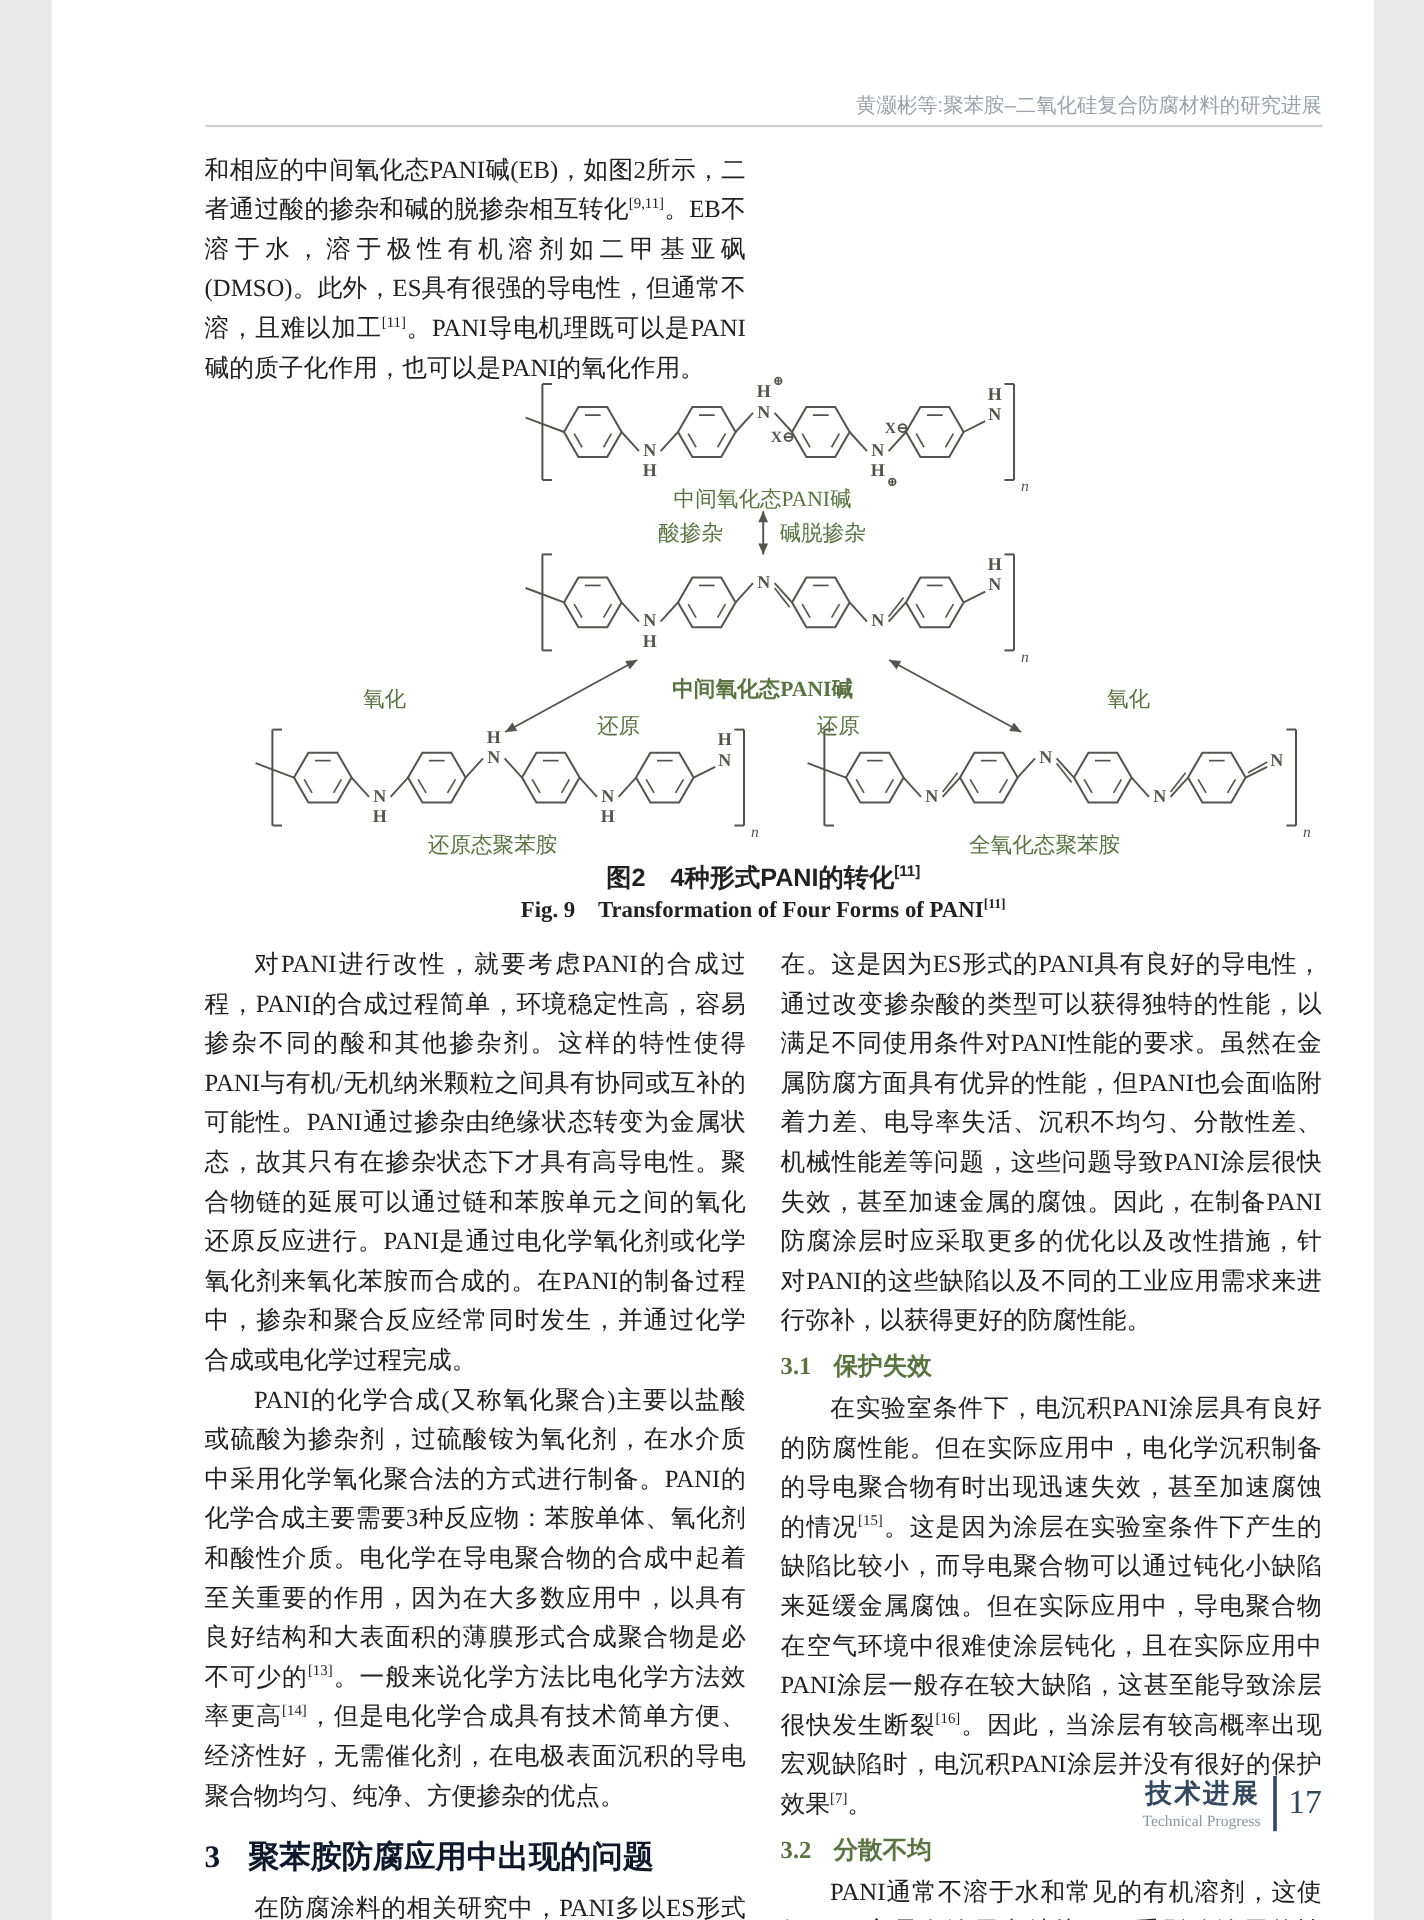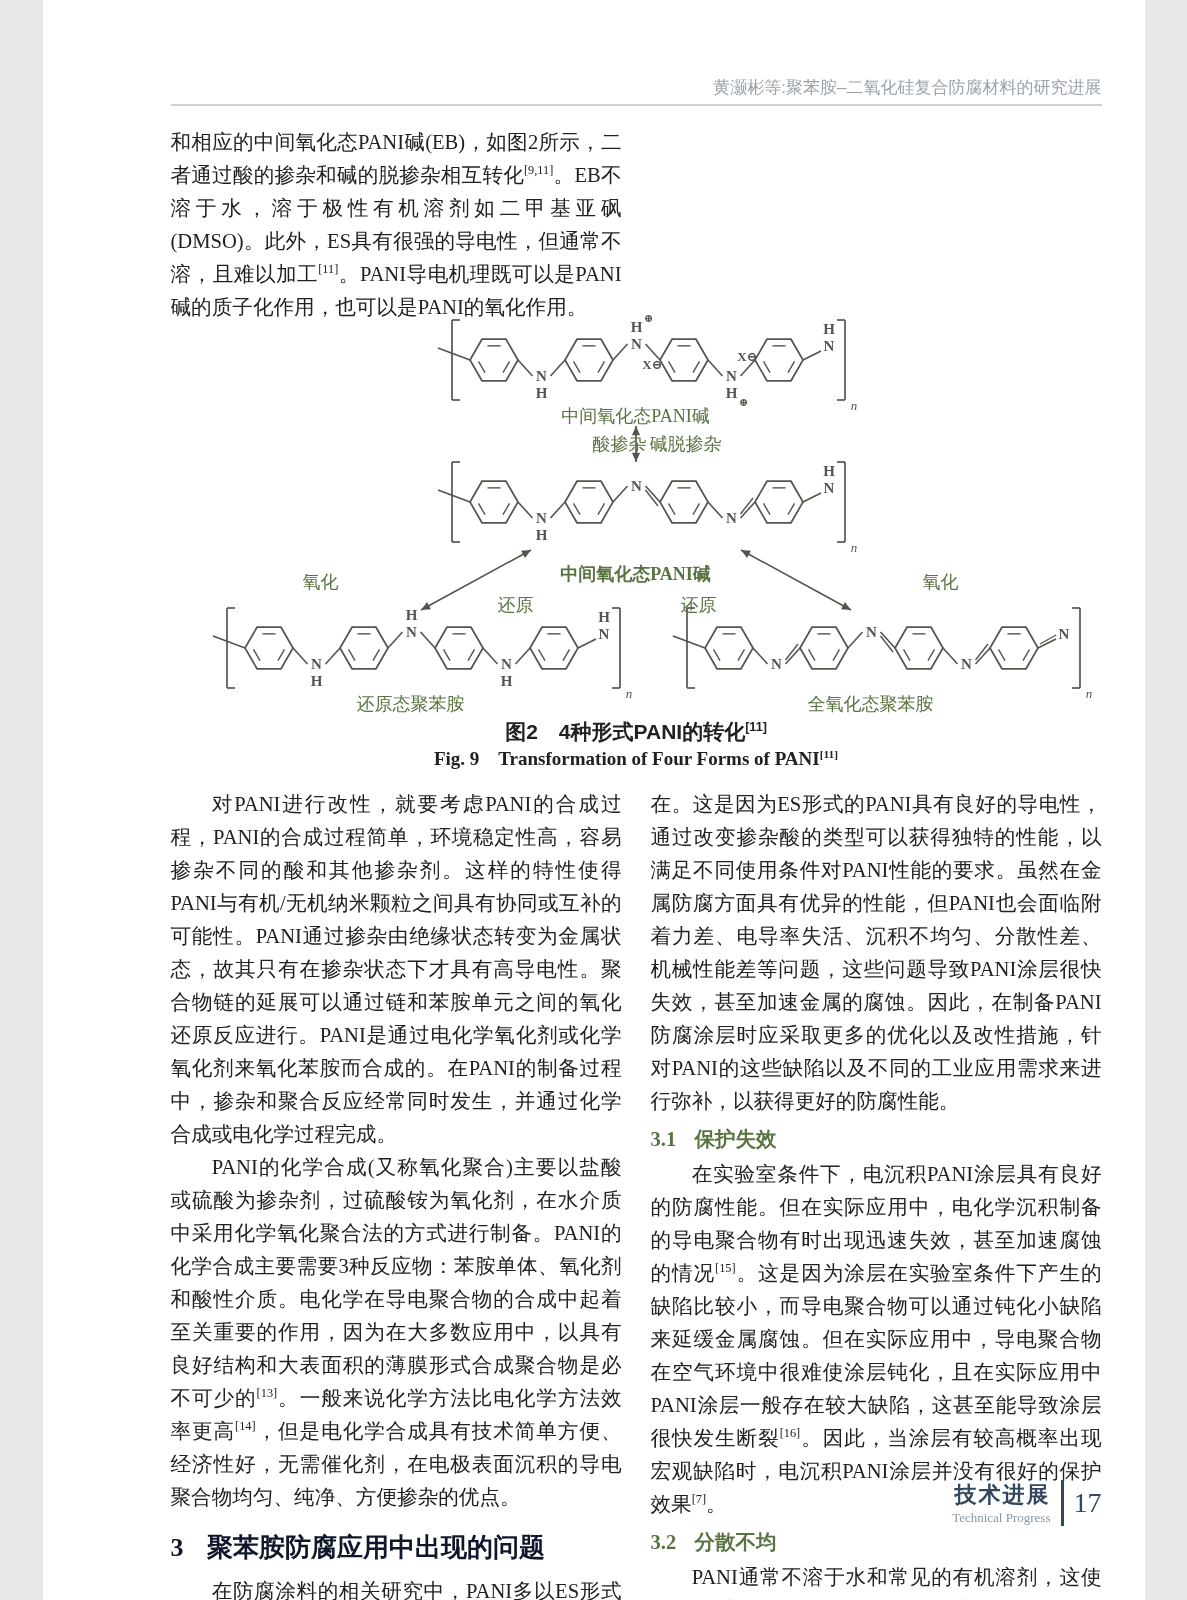--- a/index.html
+++ b/index.html
@@ -238,21 +238,21 @@
         <polygon points="465,152 460.9223954694043,142.8691105968769 469.0776045305957,142.8691105968769" fill="#55544c"></polygon>
         <polygon points="465,116 469.0776045305957,125.13088940312308 460.9223954694043,125.13088940312308" fill="#55544c"></polygon>
         <line x1="360" y1="240" x2="250" y2="300" stroke="#55544c" stroke-width="1.6"></line>
         <polygon points="250,300 256.0633977662241,292.0479431888002 259.9685370013211,299.20736511981147" fill="#55544c"></polygon>
         <polygon points="360,240 353.9366022337759,247.95205681119975 350.0314629986789,240.79263488018856" fill="#55544c"></polygon>
         <line x1="570" y1="240" x2="680" y2="300" stroke="#55544c" stroke-width="1.6"></line>
         <polygon points="680,300 670.0314629986789,299.20736511981147 673.936602233776,292.0479431888002" fill="#55544c"></polygon>
         <polygon points="570,240 579.9685370013211,240.79263488018856 576.063397766224,247.95205681119975" fill="#55544c"></polygon>
       </svg>
     <div class="fig-label" style="left:465px;top:106px;transform:translate(-50%,-50%);">中间氧化态PANI碱</div>
-    <div class="fig-label" style="left:476px;top:134px;transform:translate(-100%,-50%);text-align:right;">酸掺杂</div>
+    <div class="fig-label" style="left:432px;top:134px;transform:translate(-100%,-50%);text-align:right;">酸掺杂</div>
     <div class="fig-label" style="left:479px;top:134px;transform:translate(0,-50%);">碱脱掺杂</div>
     <div class="fig-label" style="left:465px;top:264px;transform:translate(-50%,-50%);font-weight:bold;">中间氧化态PANI碱</div>
     <div class="fig-label" style="left:150px;top:272px;transform:translate(-50%,-50%);">氧化</div>
     <div class="fig-label" style="left:345px;top:295px;transform:translate(-50%,-50%);">还原</div>
     <div class="fig-label" style="left:528px;top:295px;transform:translate(-50%,-50%);">还原</div>
     <div class="fig-label" style="left:770px;top:272px;transform:translate(-50%,-50%);">氧化</div>
     <div class="fig-label" style="left:240px;top:394px;transform:translate(-50%,-50%);">还原态聚苯胺</div>
     <div class="fig-label" style="left:700px;top:394px;transform:translate(-50%,-50%);">全氧化态聚苯胺</div>
     <p class="cap cap-zh"><span>图2　4种形式PANI的转化</span><sup class="ref">[11]</sup></p>
     <p class="cap cap-en"><span>Fig. 9　Transformation of Four Forms of PANI</span><sup class="ref">[11]</sup></p>

